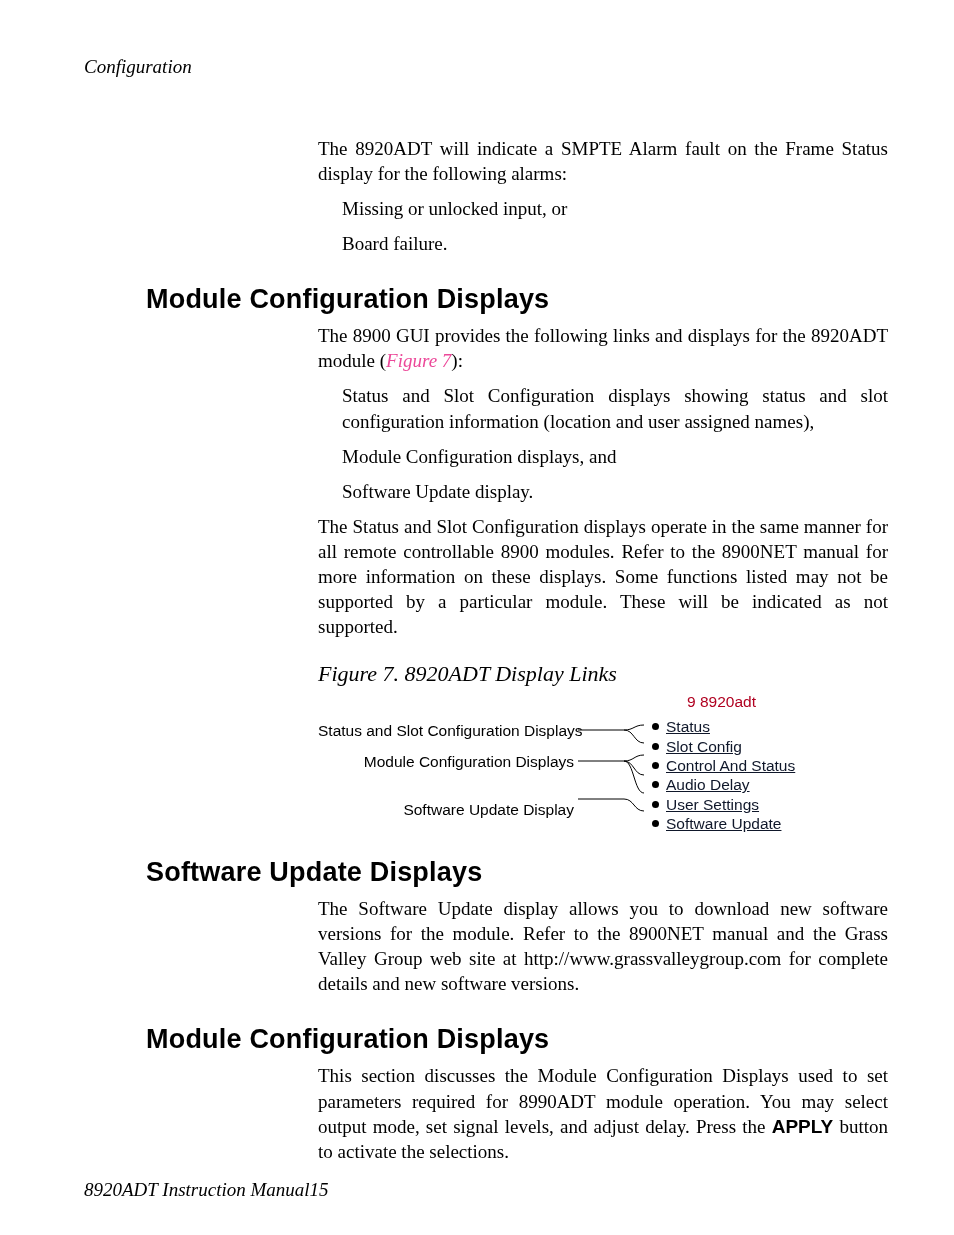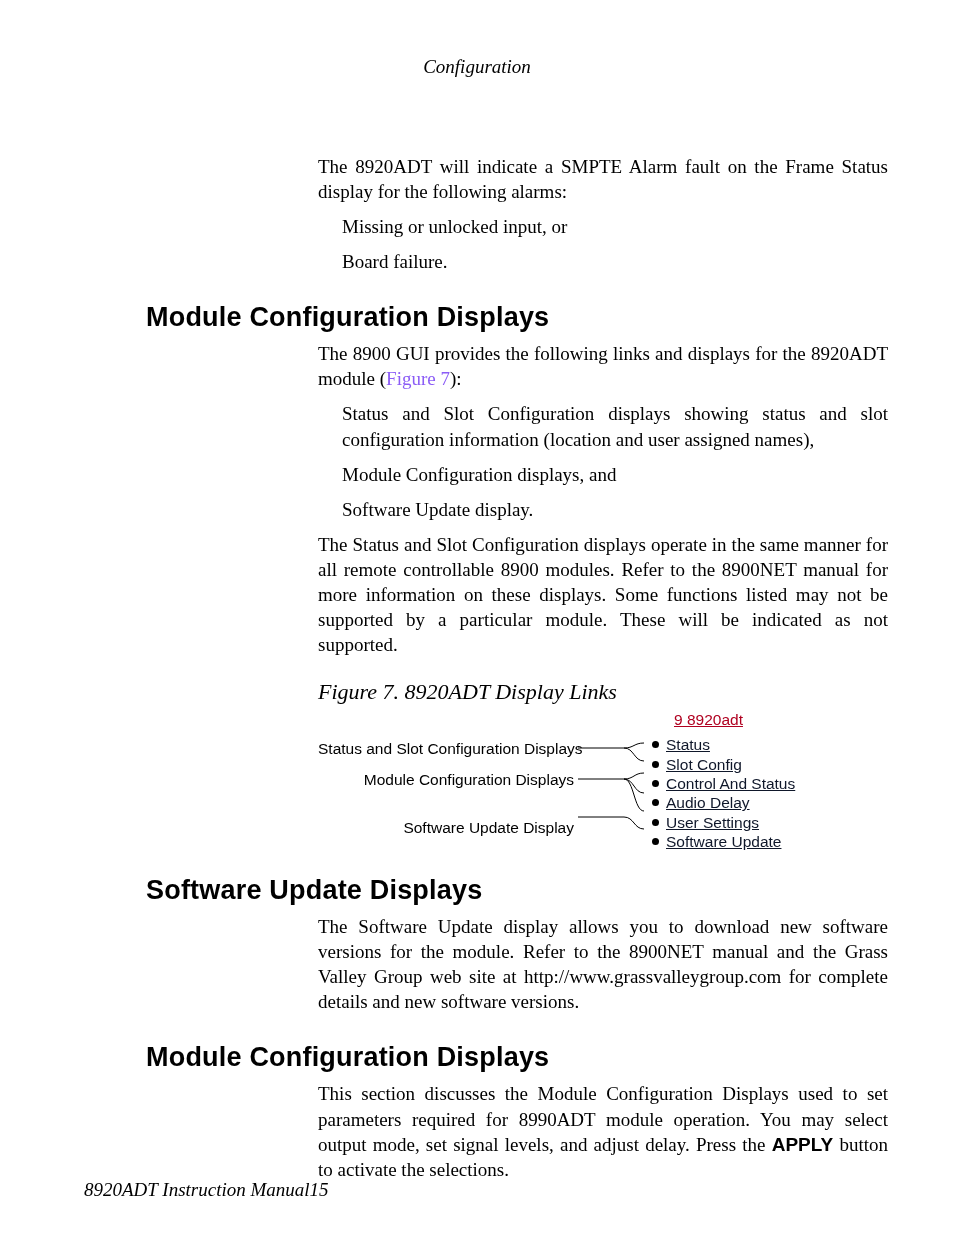--- a/index.html
+++ b/index.html
@@ -14,24 +14,24 @@
     position: relative;
   }
   .page {
     box-sizing: border-box;
     width: 954px;
     height: 1235px;
     padding: 56px 84px 48px 84px;
     position: relative;
   }
   .running-header {
-    text-align: center;
+    text-align: left;
     font-style: italic;
     font-size: 19px;
-    margin-bottom: 76px;
+    margin-bottom: 58px;
   }
   .content-block {
     margin-left: 234px;
     width: 570px;
     font-size: 19px;
     line-height: 1.32;
     text-align: justify;
   }
   .content-block.indented-list {
     margin-left: 258px;
@@ -70,22 +70,21 @@
   }
   .figure .linkbox {
     position: absolute;
     left: 330px;
     top: 0;
     width: 228px;
     font-size: 15.5px;
   }
   .figure .linkbox .title {
     color: #b00020;
-    text-decoration: underline;
-    margin-left: 26px;
+    margin-left: 39px;
     margin-bottom: 6px;
   }
   .figure .linkbox ul {
     list-style: none;
     margin: 0;
     padding: 0;
   }
   .figure .linkbox li {
     color: #0f172a;
     text-decoration: underline;
@@ -112,21 +111,21 @@
   .footer {
     position: absolute;
     bottom: 34px;
     left: 84px;
     right: 84px;
     font-size: 19px;
     font-style: italic;
     display: flex;
     justify-content: flex-start;
   }
-  .figref { color: #8b5cf6; }
+  .figref { color: #ec4899; font-style: italic; }
   .bold-sans { font-family: Arial, Helvetica, sans-serif; font-weight: 700; font-style: normal; }
 </style>
 </head>
 <body>
 
 <div class="page">
 
   <div class="running-header">Configuration</div>
 
   <div class="content-block">

